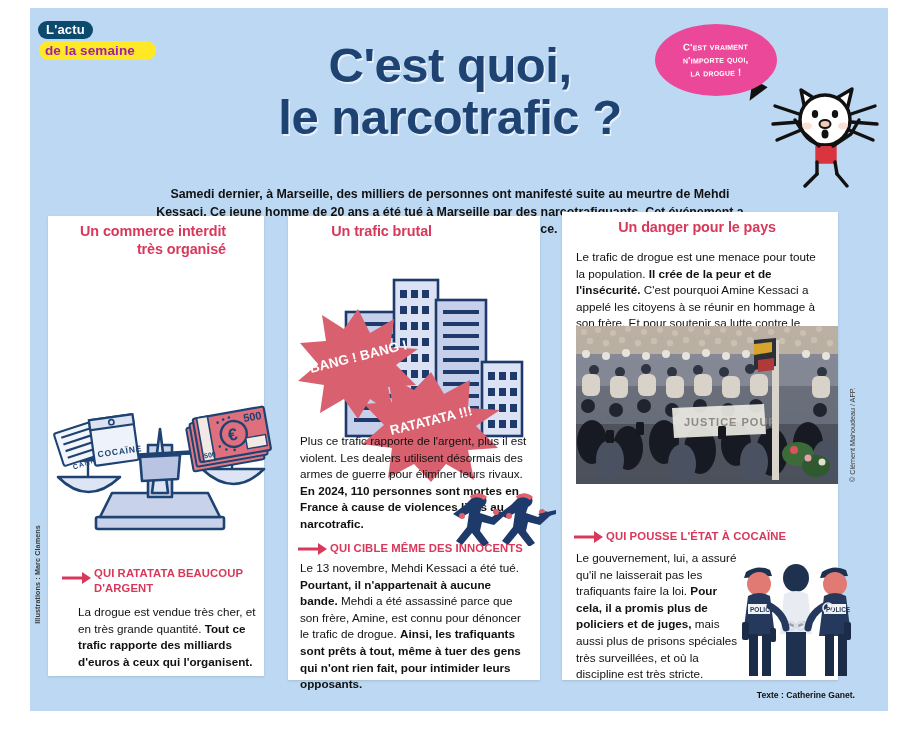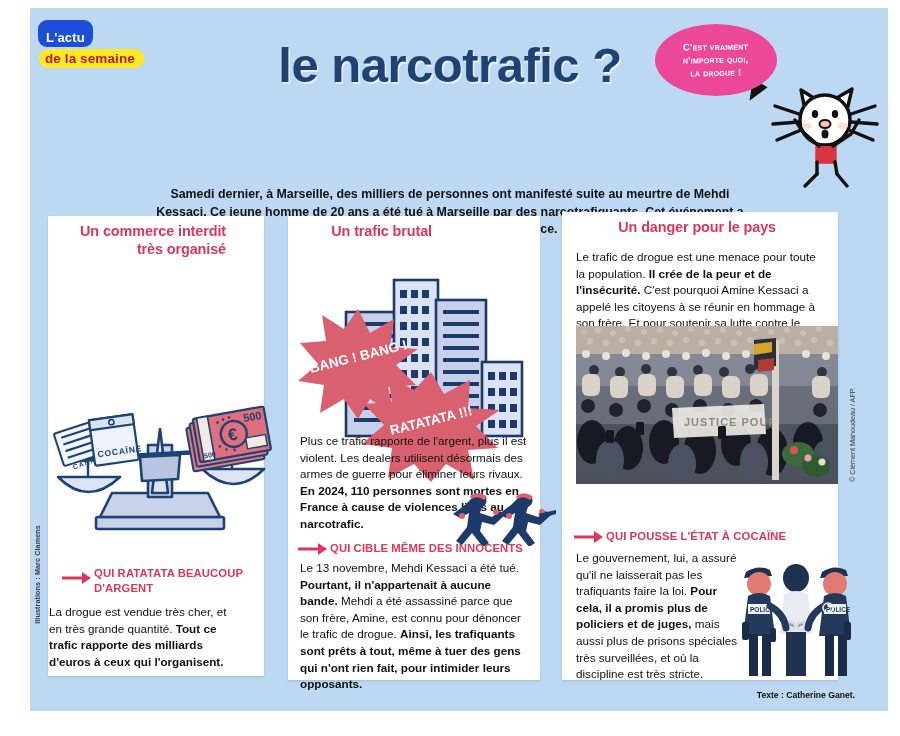--- a/index.html
+++ b/index.html
@@ -29,31 +29,31 @@
     transform: rotate(-90deg);
     transform-origin: center center;
     font-size: 7.2px; font-weight: bold;
     color: #3a3a3a; letter-spacing: .1px;
     text-align: center;
   }
   
   .badge { position: absolute; left: 38px; top: 20px; }
   .badge-actu {
     display: inline-block;
-    background: #1d4ed8; color: #ffffff;
+    background: #0c4a6e; color: #ffffff;
     font-weight: bold; font-size: 13px;
-    padding: 10px 8px 2px 8px;
+    padding: 1px 8px 2px 8px;
     border-radius: 9px;
     letter-spacing: .2px;
   }
   .badge-sem {
     display: inline-block;
-    background: #ffe927; color: #b91c1c;
+    background: #ffe927; color: #a21caf;
     font-weight: bold; font-size: 13.5px;
-    padding: 2px 9px 2px 6px;
+    padding: 2px 21px 2px 6px;
     border-radius: 9px;
     margin-top: 2px; margin-left: 1px;
     letter-spacing: .1px;
   }
   
   .title {
     position: absolute;
     left: 170px; top: 40px; width: 560px;
     text-align: center;
     font-size: 49px; line-height: 1.06;
@@ -163,20 +163,21 @@
   <div class="panel"></div>
 
   <div class="side-credit">Illustrations : Marc Clamens</div>
 
   <div class="badge">
     <div><span class="badge-actu">L'actu</span></div>
     <div><span class="badge-sem">de la semaine</span></div>
   </div>
 
   <div class="title">
+    <div>C'est quoi,</div>
     <div>le narcotrafic ?</div>
   </div>
 
   <div class="subtitle">Samedi dernier, à Marseille, des milliers de personnes ont manifesté suite au meurtre de Mehdi Kessaci. Ce jeune homme de 20 ans a été tué à Marseille par des narcotrafiquants. Cet événement a créé beaucoup d'émotion en France.</div>
 
   <div class="cat-wrap">
     <div class="bubble-tail"></div>
     <div class="bubble">
       <div class="bubble-txt">
         <div>C'est vraiment</div>
@@ -262,21 +263,21 @@
           <circle cx="190" cy="66" r="1.3"></circle>
       </g>
     </g>
   </svg>
 
   <svg class="arrow" style="left:62px; top:571px;" width="30" height="14" viewBox="0 0 30 14">
     <path d="M0 7 L22 7" stroke="#d8385a" stroke-width="3"></path>
     <path d="M20 1 L29 7 L20 13 Z" fill="#d8385a"></path>
   </svg>
   <div class="subhead" style="left:94px; top:566px; width:150px;">QUI RATATATA BEAUCOUP D'ARGENT</div>
-  <div class="ptxt" style="left:49px; top:604px; width:190px;">La drogue est vendue très cher, et en très grande quantité. <b>Tout ce trafic rapporte des milliards d'euros à ceux qui l'organisent.</b></div>
+  <div class="ptxt" style="left:78px; top:604px; width:190px;">La drogue est vendue très cher, et en très grande quantité. <b>Tout ce trafic rapporte des milliards d'euros à ceux qui l'organisent.</b></div>
 
   <div class="card" style="left:288px; top:216px; width:252px; height:464px;">
     <div class="card-tab" style="width:128px; height:46px;"></div>
     <div class="card-body" style="top:38px; width:252px; height:426px;"></div>
   </div>
   <div class="card-title" style="left:302px; top:222px; width:130px;">Un trafic brutal</div>
 
   <svg style="position:absolute; left:298px; top:252px;" width="238" height="188" viewBox="0 0 238 188">
     <g stroke="#1e3a6b" stroke-width="2.6">
       <rect x="48" y="60" width="56" height="124" fill="#c6d0ea"></rect>

